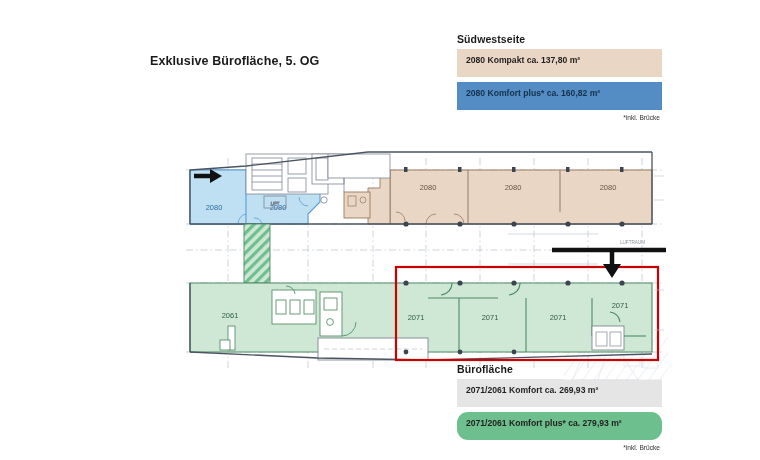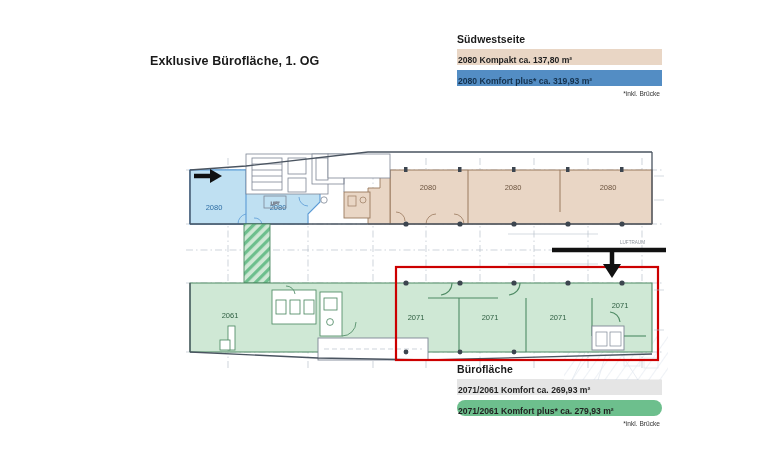--- a/index.html
+++ b/index.html
@@ -20,47 +20,47 @@
     letter-spacing:.1px;white-space:nowrap;
   }
 
   
   .legend{position:absolute;width:205px;margin-left:20px;}
   .legend-heading{
     font-size:10.5px;font-weight:bold;color:#1a1a1a;
     margin-bottom:4px;letter-spacing:.1px;
   }
   .legend-row{
-    height:16px;line-height:22px;
+    height:28px;line-height:22px;
     font-size:8.6px;font-weight:bold;color:#1f1f1f;
-    padding-left:1px;margin-bottom:5px;
+    padding-left:9px;margin-bottom:5px;
     white-space:nowrap;box-sizing:border-box;
   }
   .legend-row.dark{color:#14314d;}
   .legend-note{
     font-size:6.6px;color:#333;text-align:right;
     padding-right:2px;margin-top:-1px;
   }
 
   
   #plan{position:absolute;left:168px;top:140px;width:500px;height:240px;}
   #plan svg{display:block;}
 </style>
 </head>
 <body>
 
 <div id="stage">
 
-  <div class="page-title">Exklusive Bürofläche, 1. OG</div>
+  <div class="page-title">Exklusive Bürofläche, 5. OG</div>
 
   <div class="legend" id="legend-top" style="left:437px;top:33px;">
     <div class="legend-heading">Südwestseite</div>
 
     <div class="legend-row" style="background: rgb(233, 214, 197);">2080 Kompakt ca. 137,80 m²</div>
-    <div class="legend-row dark" style="background: rgb(83, 141, 196);">2080 Komfort plus* ca. 319,93 m²</div>
+    <div class="legend-row dark" style="background: rgb(83, 141, 196);">2080 Komfort plus* ca. 160,82 m²</div>
 
     <div class="legend-note">*inkl. Brücke</div>
   </div>
 
   <div class="legend" id="legend-bottom" style="left:437px;top:363px;">
     <div class="legend-heading">Bürofläche</div>
 
     <div class="legend-row" style="background: #e5e5e5;">2071/2061 Komfort ca. 269,93 m²</div>
     <div class="legend-row" style="background: rgb(109, 191, 141); border-radius: 11px;">2071/2061 Komfort plus* ca. 279,93 m²</div>
 

